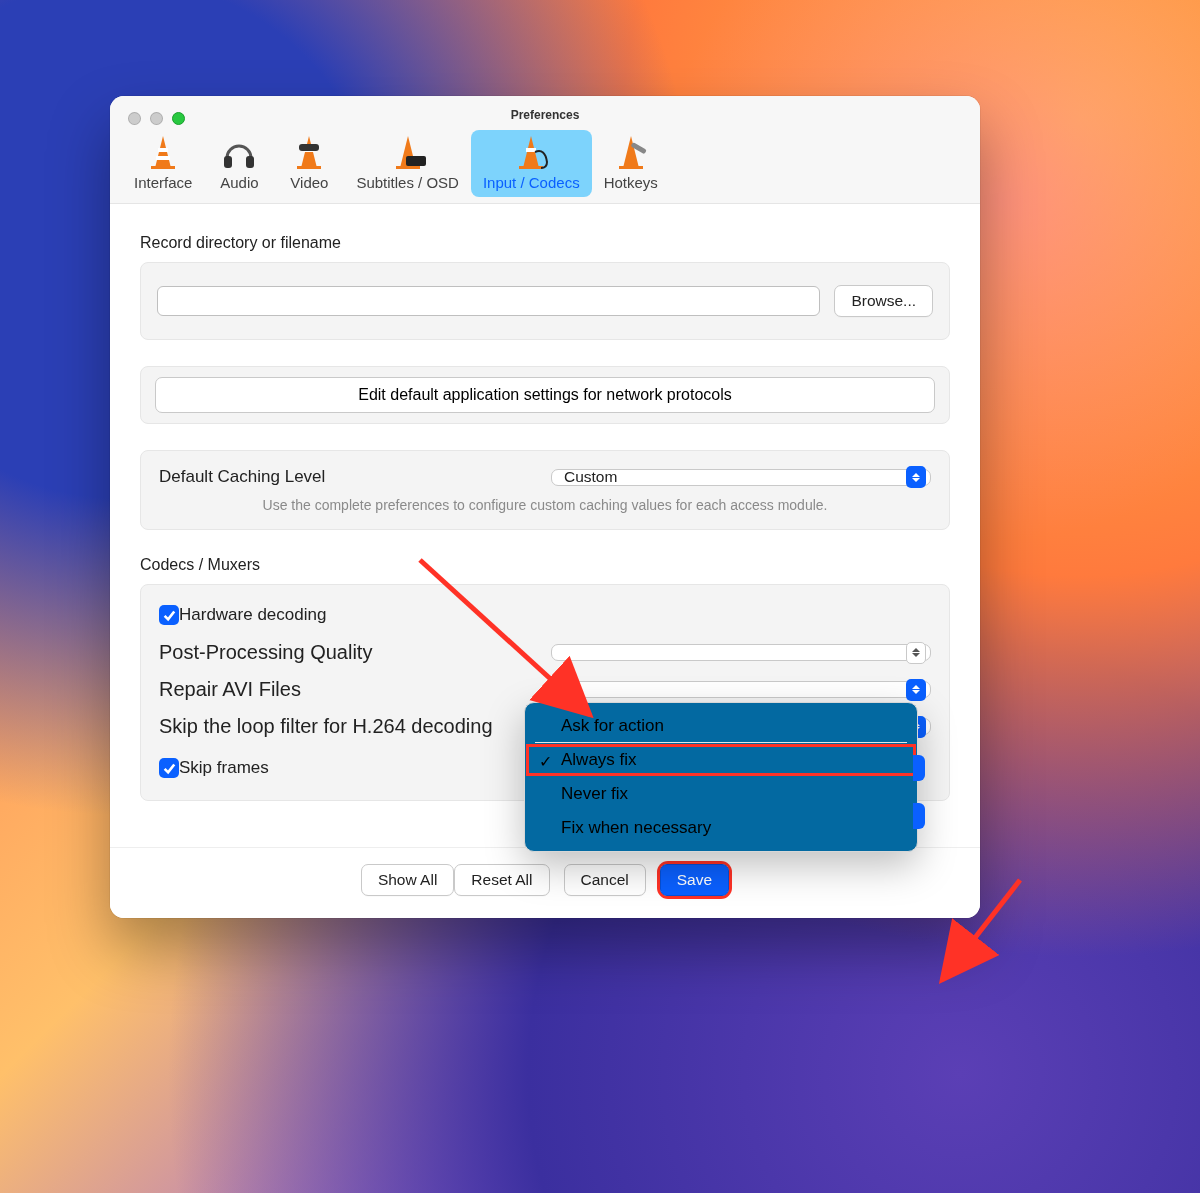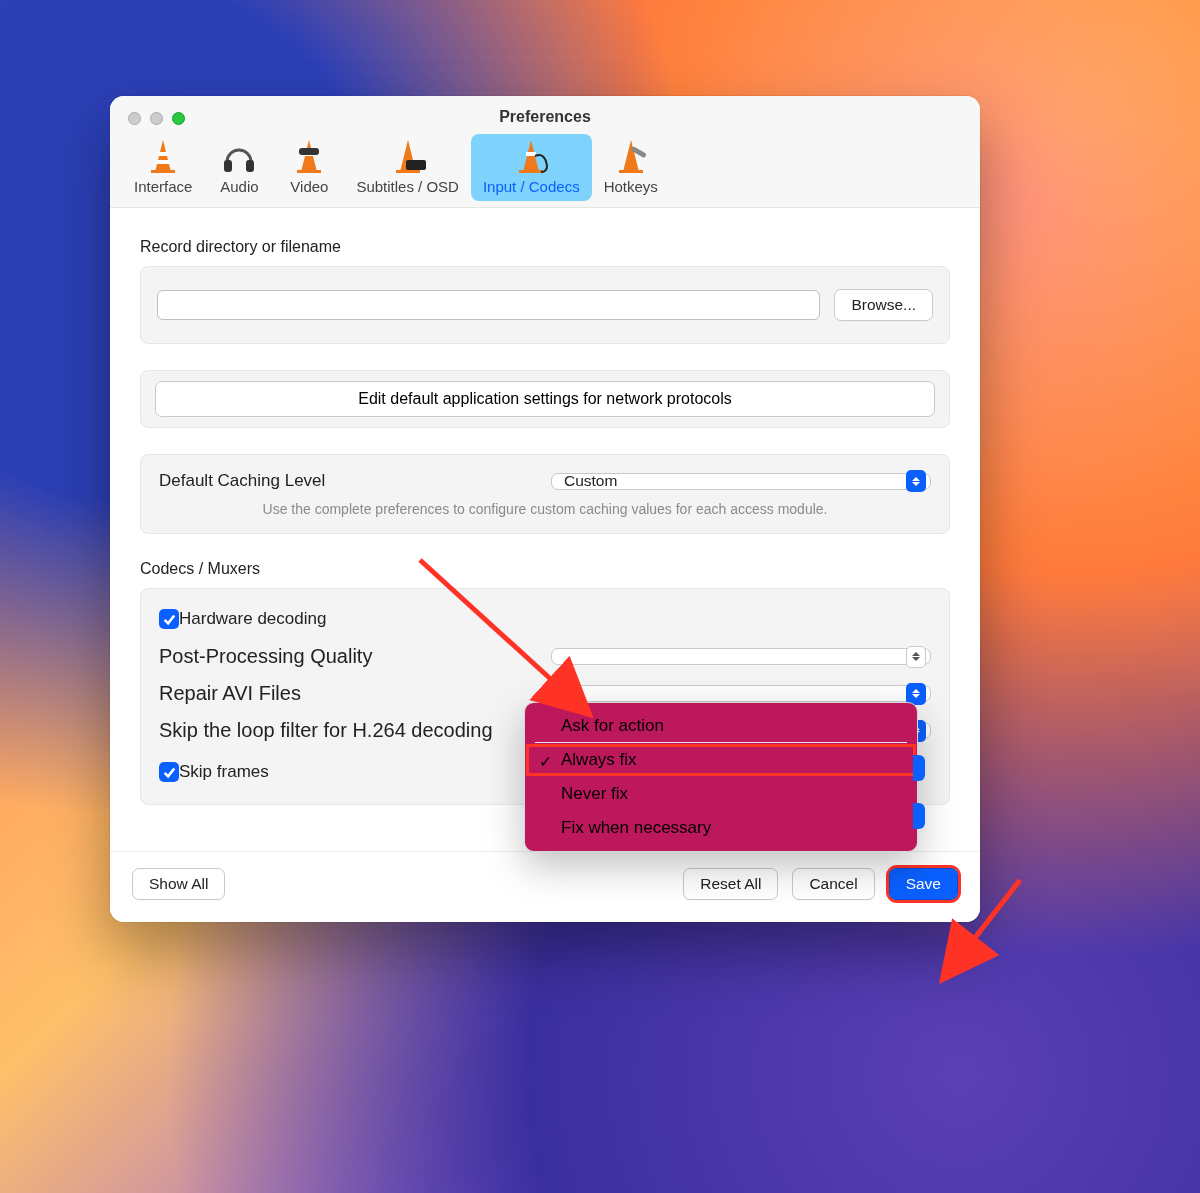--- a/index.html
+++ b/index.html
@@ -38,21 +38,21 @@
     padding: 10px 0 0 0;
   }
   .traffic {
     display:flex; gap:9px; align-items:center;
     position:absolute; left:18px; top:16px;
   }
   .dot { width:13px; height:13px; border-radius:50%; border:1px solid rgba(0,0,0,.15); background:#ccc; }
   .dot.green { background:#28c840; border-color:#18a02b; }
 
   .title {
-    text-align:center; font-weight:700; font-size:16px; color:#333;
+    text-align:center; font-weight:700; font-size:12px; color:#333;
     padding: 2px 0 8px 0;
   }
 
   .tabs { display:flex; padding: 0 12px 6px 12px; gap: 0; }
   .tab { display:flex; flex-direction:column; align-items:center; gap:4px; padding: 4px 12px 6px 12px; border-radius:8px; cursor:default; }
   .tab.selected { background: #7dd3fc; }
   .tab .iconbox { width:46px; height:36px; display:flex; align-items:flex-end; justify-content:center; }
   .tab .lbl { font-size:15px; color:#444; }
   .tab.selected .lbl { color:#0a60ff; }
 
@@ -109,34 +109,34 @@
     width:20px; height:20px; border-radius:5px; background:#0a60ff; display:flex; align-items:center; justify-content:center;
   }
   .mac-check svg { width:14px; height:14px; stroke:#fff; stroke-width:3; fill:none; }
 
   .kv-row { display:flex; align-items:center; justify-content:space-between; margin:14px 0; }
   .kv-row .lbl { font-size:20px; }
 
   
   .popover {
     position:absolute; left:526px; top:694px; width:394px;
-    background:#be185d; border:1px solid #d7d7d7; border-radius:10px;
+    background:#0369a1; border:1px solid #d7d7d7; border-radius:10px;
     box-shadow: 0 14px 38px rgba(0,0,0,.25);
     padding: 6px 0;
     z-index: 50;
   }
   .popover .item { display:flex; align-items:center; gap:10px; padding:7px 18px 7px 36px; font-size:17px; position:relative; }
   .popover .item .chk { position:absolute; left:14px; top:9px; font-size:16px; }
   .popover .item.highlight { outline: 3px solid #ff3226; outline-offset:-4px; }
   .popover .item.first-sep::before { content:""; position:absolute; left:10px; right:10px; top:-1px; height:1px; background:#e3e3e3; }
   .pp-blue-peek1 { position:absolute; right:-8px; top:52px; width:12px; height:26px; background:#0a60ff; border-radius:0 6px 6px 0; z-index:40; }
   .pp-blue-peek2 { position:absolute; right:-8px; top:100px; width:12px; height:26px; background:#0a60ff; border-radius:0 6px 6px 0; z-index:40; }
 
   
-  .footer { display:flex; align-items:center; justify-content:space-between; padding: 16px 22px 22px 22px; border-top:1px solid #eee; background:#fff; }
+  .footer { display:flex; align-items:center; justify-content:center; padding: 16px 22px 22px 22px; border-top:1px solid #eee; background:#fff; }
   .footer .right { display:flex; gap:14px; align-items:center; }
   .outline-red { box-shadow: 0 0 0 3px #ff3226; border-radius:8px; }
 
   
   .arrow { position:absolute; z-index:70; }
   .arrow svg { overflow:visible; }
 
 </style>
 </head>
 <body>

